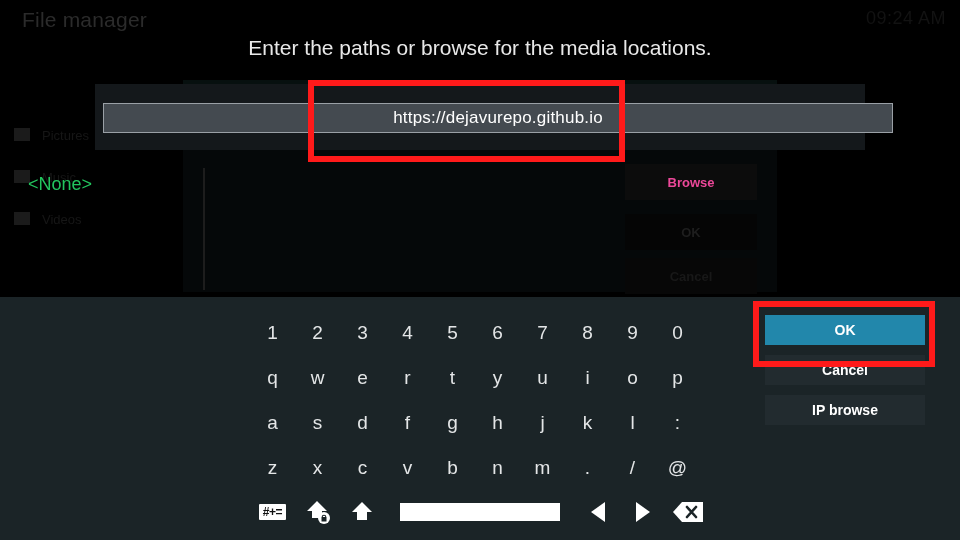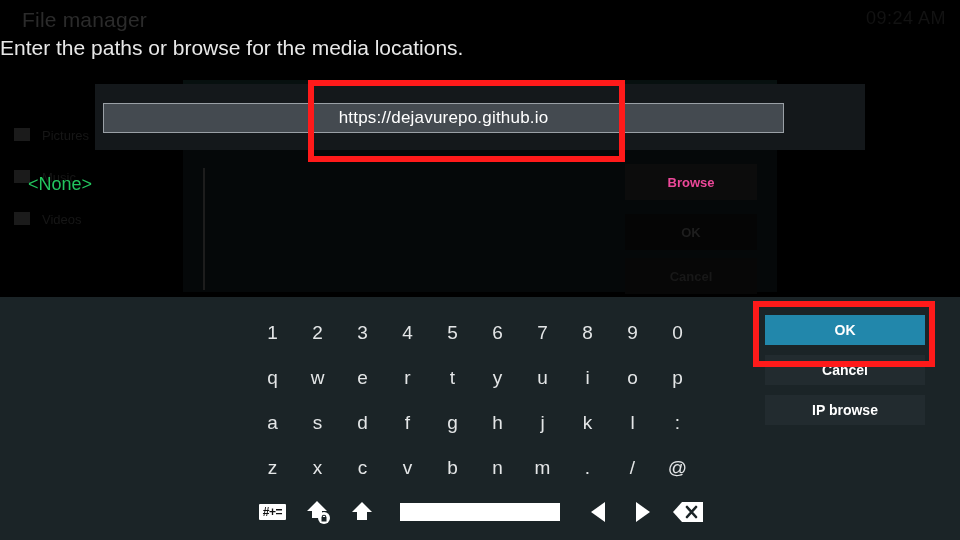--- a/index.html
+++ b/index.html
@@ -60,30 +60,30 @@
     display: flex; align-items: center; justify-content: center;
     font-size: 13px; font-weight: bold;
   }
   .bg-btn.browse { top: 164px; background: #0c0c0c; color: #ec4899; }
   .bg-btn.ok     { top: 214px; background: #050505; color: #1e1e1e; }
   .bg-btn.cancel { top: 258px; background: #070707; color: #181818; }
 
   
   .prompt {
     position: absolute; left: 0; top: 36px; width: 960px;
-    text-align: left; font-size: 21px; color: #e8e8e8;
+    text-align: center; font-size: 21px; color: #e8e8e8;
   }
 
   
   .edit-strip {
     position: absolute; left: 95px; top: 84px; width: 770px; height: 66px;
     background: #14181b;
   }
   .edit-input {
-    position: absolute; left: 103px; top: 103px; width: 681px; height: 30px;
+    position: absolute; left: 103px; top: 103px; width: 790px; height: 30px;
     background: #444a50;
     border: 1px solid #9aa0a6;
     display: flex; align-items: center; justify-content: center;
   }
   .edit-text {
     font-size: 17px; color: #ffffff; letter-spacing: .2px;
   }
 
   
   .kb-panel {

